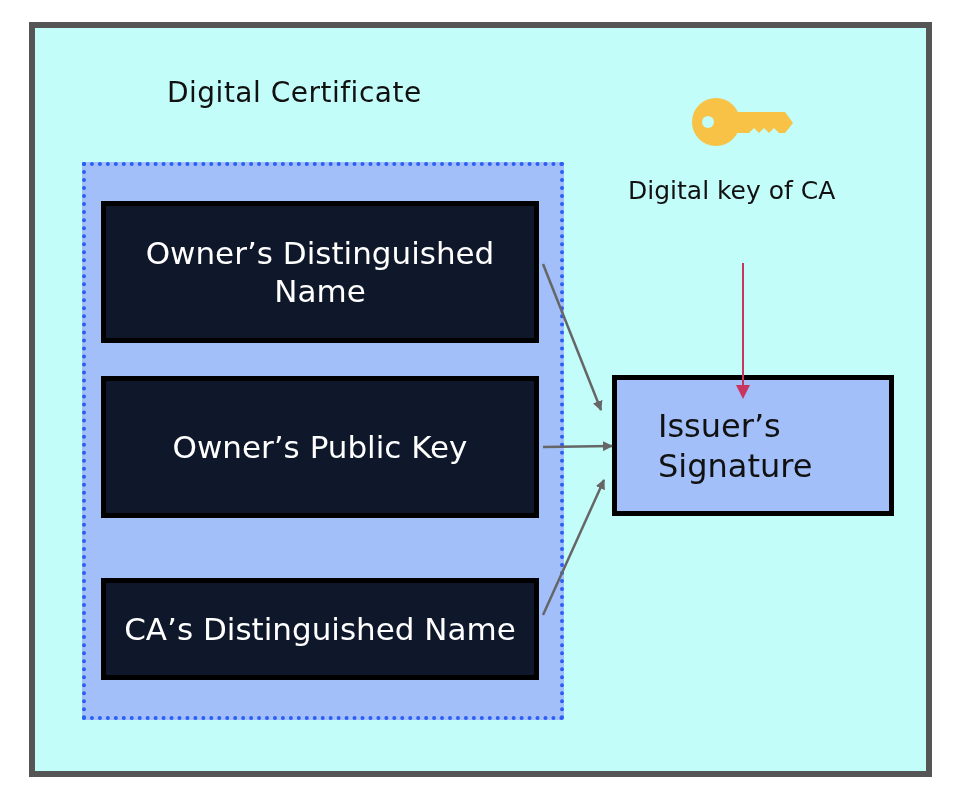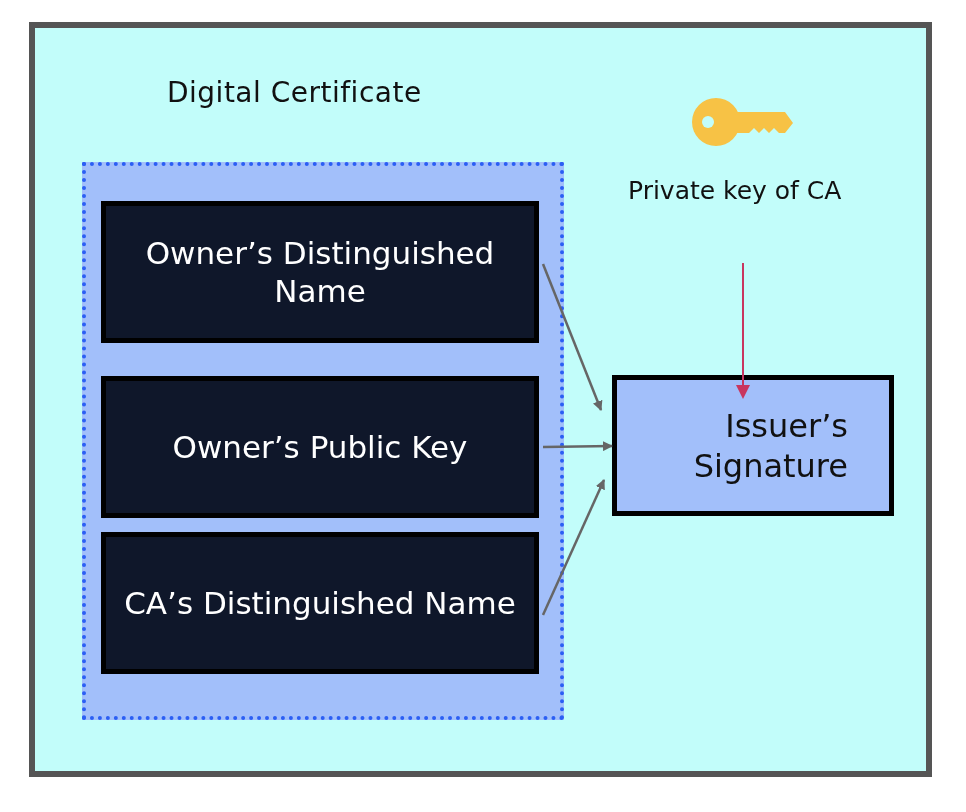--- a/index.html
+++ b/index.html
@@ -9,48 +9,48 @@
            background:#c2fdfa; border:6px solid #555555; }
   .title { position:absolute; left:167px; top:76px; font-size:28px; color:#111; letter-spacing:0.5px; }
   .group { position:absolute; left:82px; top:162px; width:482px; height:558px;
            background:#a2bffa; border:4px dotted #2b5ff4; box-sizing:border-box; }
   .field { position:absolute; left:101px; width:438px; background:#0f172a;
            border:5px solid #000; box-sizing:border-box; color:#fff;
            display:flex; align-items:center; justify-content:center; text-align:center;
            font-size:31px; line-height:38px; padding:0 6px; }
   .sig { position:absolute; left:612px; top:375px; width:282px; height:141px;
          background:#a2bffa; border:5px solid #000; box-sizing:border-box; color:#111;
-         display:flex; align-items:center; justify-content:center; text-align:right;
+         display:flex; align-items:center; justify-content:center; text-align:left;
          font-size:32px; line-height:40px; }
   .keylabel { position:absolute; left:628px; top:176px; font-size:25px; color:#111; }
   svg.overlay { position:absolute; left:0; top:0; }
 </style>
 </head>
 <body>
 
 <div class="frame"></div>
 <div class="title">Digital Certificate</div>
 
 <div class="group"></div>
 
 <div class="field" style="top:201px;height:142px;">
   <span style="display:block;max-width:390px;">Owner’s Distinguished Name</span>
 </div>
 <div class="field" style="top:376px;height:142px;">
   <span>Owner’s Public Key</span>
 </div>
-<div class="field" style="top:532px;height:142px;">
+<div class="field" style="top:578px;height:102px;">
   <span>CA’s Distinguished Name</span>
 </div>
 
 <div class="sig">
   <span style="display:block;max-width:190px;">Issuer’s Signature</span>
 </div>
 
-<div class="keylabel">Private key of CA</div>
+<div class="keylabel">Digital key of CA</div>
 
 <svg class="overlay" width="966" height="812">
   <defs>
     <marker id="ah-gray" markerWidth="10" markerHeight="10" refX="9" refY="5" orient="auto" markerUnits="userSpaceOnUse">
       <path d="M0,0 L10,5 L0,10 z" fill="#666666"></path>
     </marker>
     <marker id="ah-red" markerWidth="14" markerHeight="14" refX="12" refY="7" orient="auto" markerUnits="userSpaceOnUse">
       <path d="M0,0 L14,7 L0,14 z" fill="#c8365f"></path>
     </marker>
   </defs>

